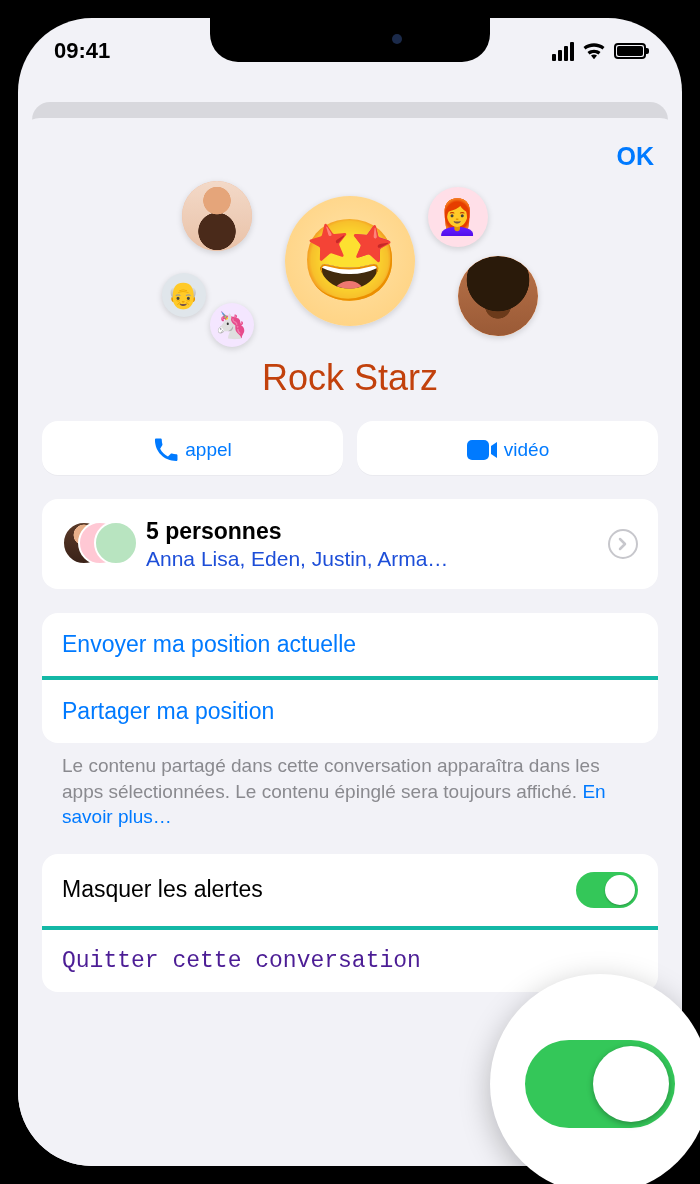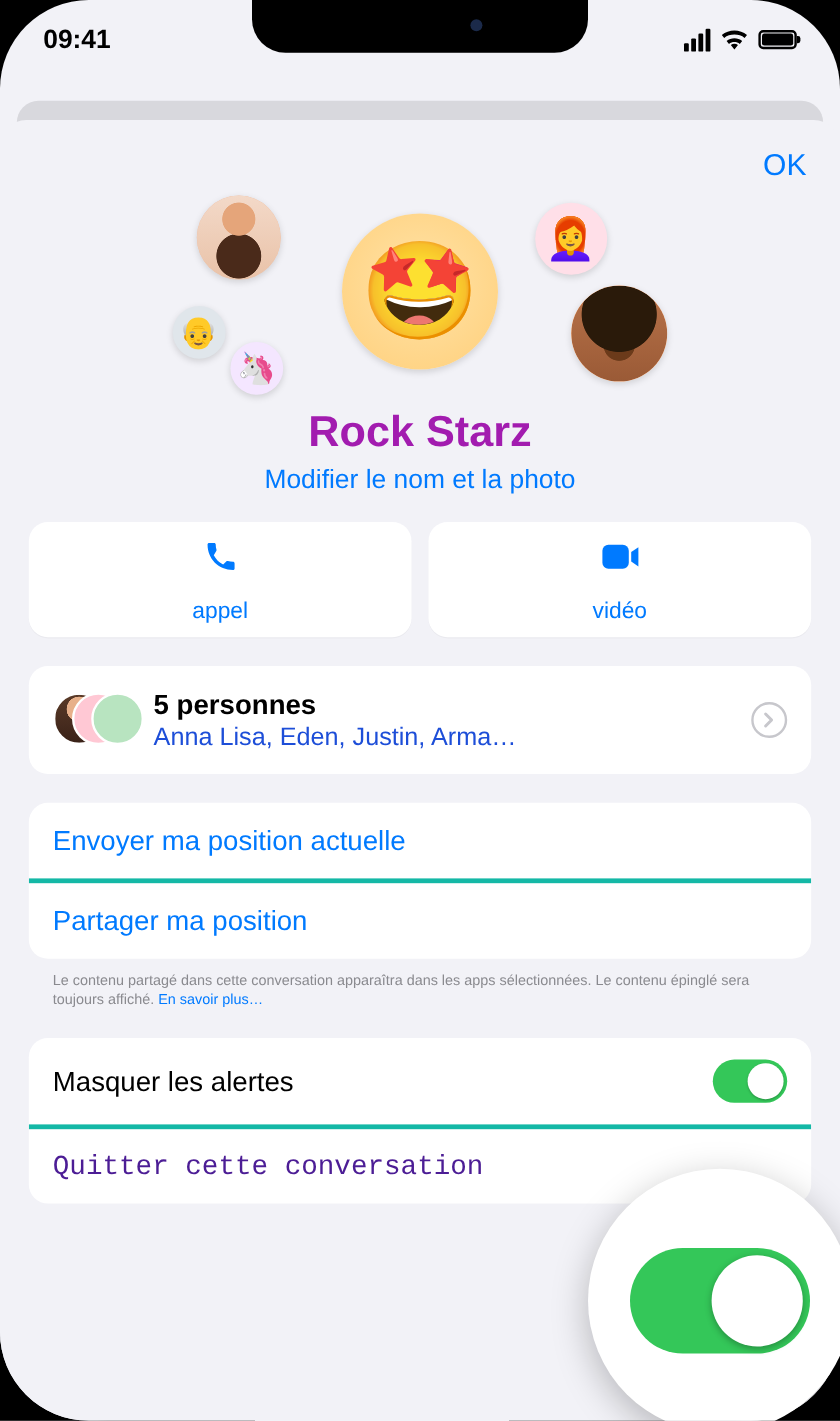--- a/index.html
+++ b/index.html
@@ -8,20 +8,21 @@
       background: #000;
       font-family: -apple-system, "SF Pro Text", "Helvetica Neue", Arial, sans-serif;
       position: relative;
       overflow: hidden;
     }
     
     .phone {
       position: absolute; inset: 0;
       border-radius: 92px;
       background: #000;
+      padding: 18px;
     }
     .bezel {
       width: 100%; height: 100%;
       background: #f2f2f7;
       border-radius: 74px;
       overflow: hidden;
       position: relative;
     }
     .notch {
       position: absolute; top: 0; left: 50%; transform: translateX(-50%);
@@ -55,21 +56,21 @@
     .sheet-back {
       position:absolute; top:84px; left:14px; right:14px; height:40px;
       background:#d8d8dd; border-radius:18px 18px 0 0;
     }
     .sheet {
       position:absolute; top:100px; left:0; right:0; bottom:0;
       background:#f2f2f7; border-radius:22px 22px 0 0;
       padding: 18px 24px 0; overflow:hidden;
     }
     .ok-row { display:flex; justify-content:flex-end; padding:6px 4px 6px; }
-    .ok { color:#007aff; font-size:25px; font-weight:400; }
+    .ok { color:#007aff; font-size:25px; font-weight:700; }
     
     .avatar-cluster {
       position: relative; height: 170px; margin-top: 4px;
     }
     .av { position:absolute; border-radius:50%; display:flex; align-items:center; justify-content:center; box-shadow:0 2px 6px rgba(0,0,0,.15); overflow:hidden; }
     .av.big { width:130px; height:130px; left:50%; top:15px; transform:translateX(-50%);
       background: radial-gradient(circle at 50% 45%, #ffe3a8, #ffcf7a);
       font-size:80px; }
     .av.a1 { width:70px; height:70px; left:140px; top:0; background:#f5c0a0;}
     .av.a1::after{content:"";position:absolute;inset:0;border-radius:50%;
@@ -77,47 +78,47 @@
                  radial-gradient(circle at 50% 72%, #4a2a1a 30%, transparent 31%),
                  linear-gradient(#f3d9c8,#e9c2a8);}
     .av.a2 { width:44px; height:44px; left:120px; top:92px; background:#e0e6eb; font-size:26px;}
     .av.a3 { width:44px; height:44px; left:168px; top:122px; background:#f4e6ff; font-size:26px;}
     .av.a4 { width:60px; height:60px; right:170px; top:6px; background:#ffdfe8; font-size:34px;}
     .av.a5 { width:80px; height:80px; right:120px; top:75px; background:#ffb07a; font-size:40px;}
     .av.a5::after{content:"";position:absolute;inset:0;border-radius:50%;
       background:radial-gradient(circle at 50% 30%, #2a1a0a 45%, transparent 46%),
                  radial-gradient(circle at 50% 62%, #6b3a1a 20%, transparent 21%),
                  linear-gradient(#b9734a,#9a5a36);}
-    .group-title { text-align:center; font-size:36px; font-weight:700; color:#a21caf; margin-top:6px;}
+    .group-title { text-align:center; font-size:36px; font-weight:400; color:#c2410c; margin-top:6px;}
     .edit-link { text-align:center; color:#007aff; font-size:22px; margin-top:6px; }
     
     .actions { display:flex; gap:14px; margin-top:22px; }
     .pill {
       flex:1; background:#fff; border-radius:16px; padding:14px 8px 10px;
-      display:flex; flex-direction:column; align-items:center; gap:20px;
+      display:flex; flex-direction:row; align-items:center; gap:6px;
       box-shadow:0 1px 0 rgba(0,0,0,.03);
       justify-content:center;
     }
     .pill .ico { color:#007aff; height:30px; display:flex; align-items:center; }
     .pill .lbl { color:#007aff; font-size:19px; }
     
     .card { background:#fff; border-radius:16px; margin-top:24px; overflow:hidden; }
     .row { padding:18px 20px; display:flex; align-items:center; gap:30px; font-size:23px; color:#000; }
     .row + .row { border-top:4px solid #14b8a6; }
     .row.link { color:#007aff; }
     .row.red { color:#4c1d95;font-family:Liberation Mono, monospace; }
     .members-av { width:54px; height:54px; position:relative; flex-shrink:0; }
     .members-av span{position:absolute;width:44px;height:44px;border-radius:50%;border:2px solid #fff;}
     .members-av span:nth-child(1){left:0;top:4px;background:radial-gradient(circle at 50% 30%,#e7b08a 30%,transparent 31%),linear-gradient(#5a3a28,#3a2218);}
     .members-av span:nth-child(2){left:16px;top:4px;background:#ffc8d4;}
     .members-av span:nth-child(3){left:32px;top:4px;background:#b8e4c0;}
     .members-text .t1{font-weight:600;font-size:23px;}
     .members-text .t2{color:#1d4ed8;font-size:21px;margin-top:2px;}
     .chevron-circ{margin-left:auto;width:30px;height:30px;border-radius:50%;border:2px solid #c7c7cc;display:flex;align-items:center;justify-content:center;color:#c7c7cc;}
-    .footnote{color:#8a8a8f;font-size:12px;line-height:1.35;padding:10px 20px 0;}
+    .footnote{color:#8a8a8f;font-size:19px;line-height:1.35;padding:10px 20px 0;}
     .footnote a{color:#007aff;text-decoration:none;}
     
     .toggle{margin-left:auto;width:62px;height:36px;border-radius:20px;background:#34c759;position:relative;flex-shrink:0;}
     .toggle::after{content:"";position:absolute;right:3px;top:3px;width:30px;height:30px;border-radius:50%;background:#fff;box-shadow:0 1px 2px rgba(0,0,0,.25);}
     
     .callout{
       position:absolute; right:-10px; bottom:-10px;
       width:220px; height:220px; border-radius:50%;
       background:#fff; box-shadow:0 8px 30px rgba(0,0,0,.25);
       display:flex; align-items:center; justify-content:center; z-index:60;
@@ -163,21 +164,20 @@
       <div class="avatar-cluster">
         <div class="av a1"></div>
         <div class="av a2">👴</div>
         <div class="av a3">🦄</div>
         <div class="av big">🤩</div>
         <div class="av a4">👩‍🦰</div>
         <div class="av a5"></div>
       </div>
 
       <div class="group-title">Rock Starz</div>
-      <div class="edit-link">Modifier le nom et la photo</div>
 
       <div class="actions">
         <div class="pill">
           <span class="ico">
             <svg width="26" height="26" viewBox="0 0 24 24">
                 <path fill="#007aff" d="M6.6 10.8c1.6 3.1 4.1 5.6 7.2 7.2l2.4-2.4c.3-.3.8-.4 1.2-.3 1.3.4 2.6.6 4 .6.7 0 1.2.5 1.2 1.2V21c0 .7-.5 1.2-1.2 1.2C10.3 22.2 1.8 13.7 1.8 2.6 1.8 1.9 2.3 1.4 3 1.4h3.9c.7 0 1.2.5 1.2 1.2 0 1.4.2 2.7.6 4 .1.4 0 .9-.3 1.2L6.6 10.8z"></path>
               </svg>
           </span>
           <span class="lbl">appel</span>
         </div>

